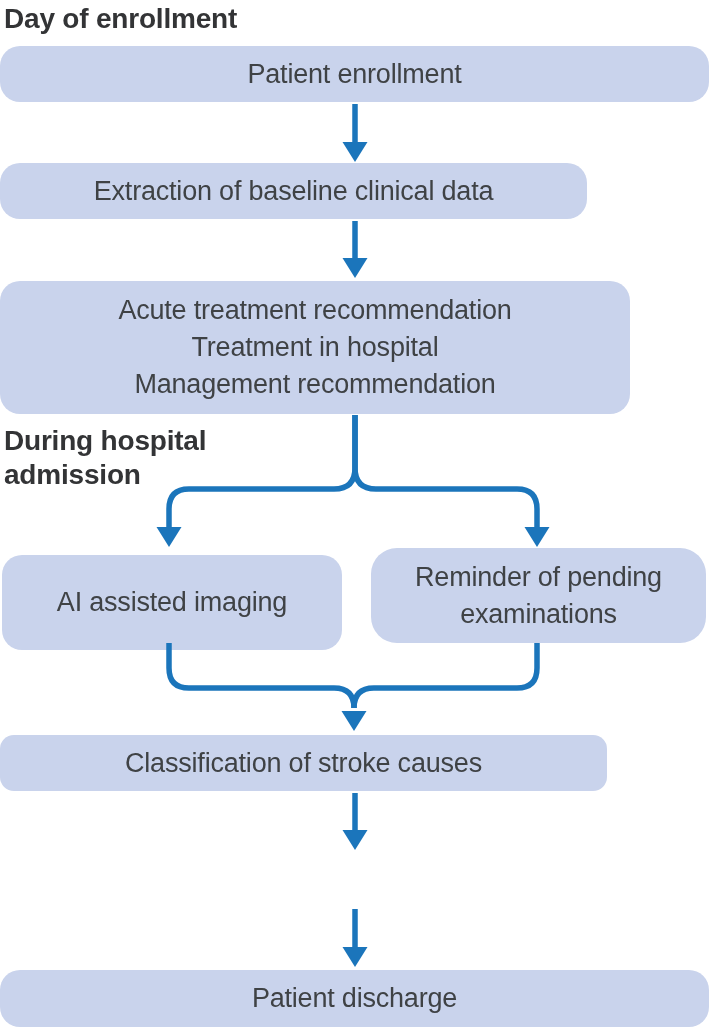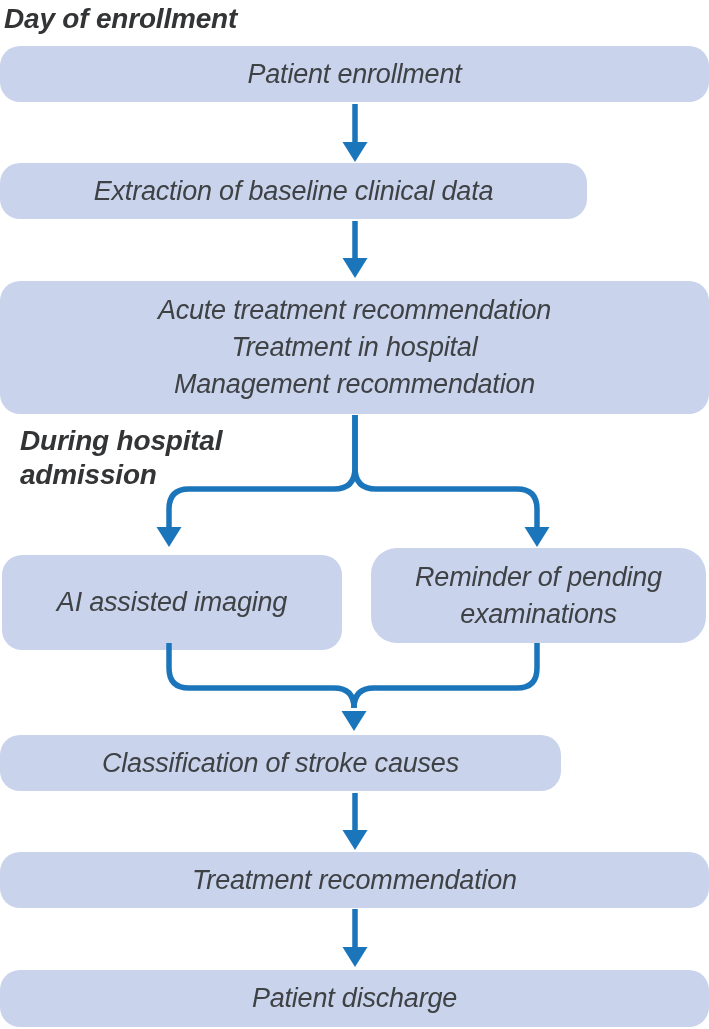--- a/index.html
+++ b/index.html
@@ -10,21 +10,21 @@
     --background:#ffffff;
   }
   html,body{margin:0;padding:0;}
   body{
     width:709px;height:1029px;
     background:var(--background);
     font-family:"Liberation Sans", sans-serif;
     position:relative;
     overflow:hidden;
   }
-  .stage{position:absolute;inset:0;width:709px;height:1029px;font-style:italic;}
+  .stage{position:absolute;inset:0;width:709px;height:1029px;}
   .heading{
     position:absolute;
     color:var(--heading-text);
     font-weight:bold;
     font-size:28px;
     line-height:34px;
     letter-spacing:-0.2px;
   }
   .node{
     position:absolute;
@@ -59,47 +59,44 @@
   <div class="heading" style="left:4px;top:2px;">Day of enrollment</div>
 
   <div class="node" style="left:0px;top:46px;width:709px;height:56px;">
     <span class="line">Patient enrollment</span>
   </div>
 
   <div class="node" style="left:0px;top:163px;width:587px;height:56px;">
     <span class="line">Extraction of baseline clinical data</span>
   </div>
 
-  <div class="node" style="left:0px;top:281px;width:709px;height:133px;">
+  <div class="node" style="left:0px;top:281px;width:630px;height:133px;">
     <span class="line">Acute treatment recommendation</span>
     <span class="line">Treatment in hospital</span>
     <span class="line">Management recommendation</span>
   </div>
 
-  <div class="heading" style="left:4px;top:424px;margin-left:16px;">
+  <div class="heading" style="left:4px;top:424px;">
     <span class="line" style="display:block;">During hospital</span>
     <span class="line" style="display:block;">admission</span>
   </div>
 
   <div class="node" style="left:2px;top:548px;width:340px;height:95px;margin-top:7px;">
     <span class="line">AI assisted imaging</span>
   </div>
 
   <div class="node" style="left:371px;top:548px;width:335px;height:95px;border-radius:26px;">
     <span class="line">Reminder of pending</span>
     <span class="line">examinations</span>
   </div>
 
-  <div class="node" style="left:0px;top:735px;width:561px;height:56px;">
+  <div class="node" style="left:0px;top:735px;width:607px;height:56px;border-radius:14px;">
     <span class="line">Classification of stroke causes</span>
   </div>
 
-  <div class="node" style="left:0px;top:852px;width:709px;height:56px;">
-    <span class="line">Treatment recommendation</span>
-  </div>
 
   <div class="node" style="left:0px;top:970px;width:709px;height:57px;">
     <span class="line">Patient discharge</span>
   </div>
 
   <svg id="connectors" viewBox="0 0 709 1029" xmlns="http://www.w3.org/2000/svg">
 
     <g>
       <path d="M355,104 V142"></path>
       <polygon points="342.5,142 367.5,142 355,162"></polygon>

